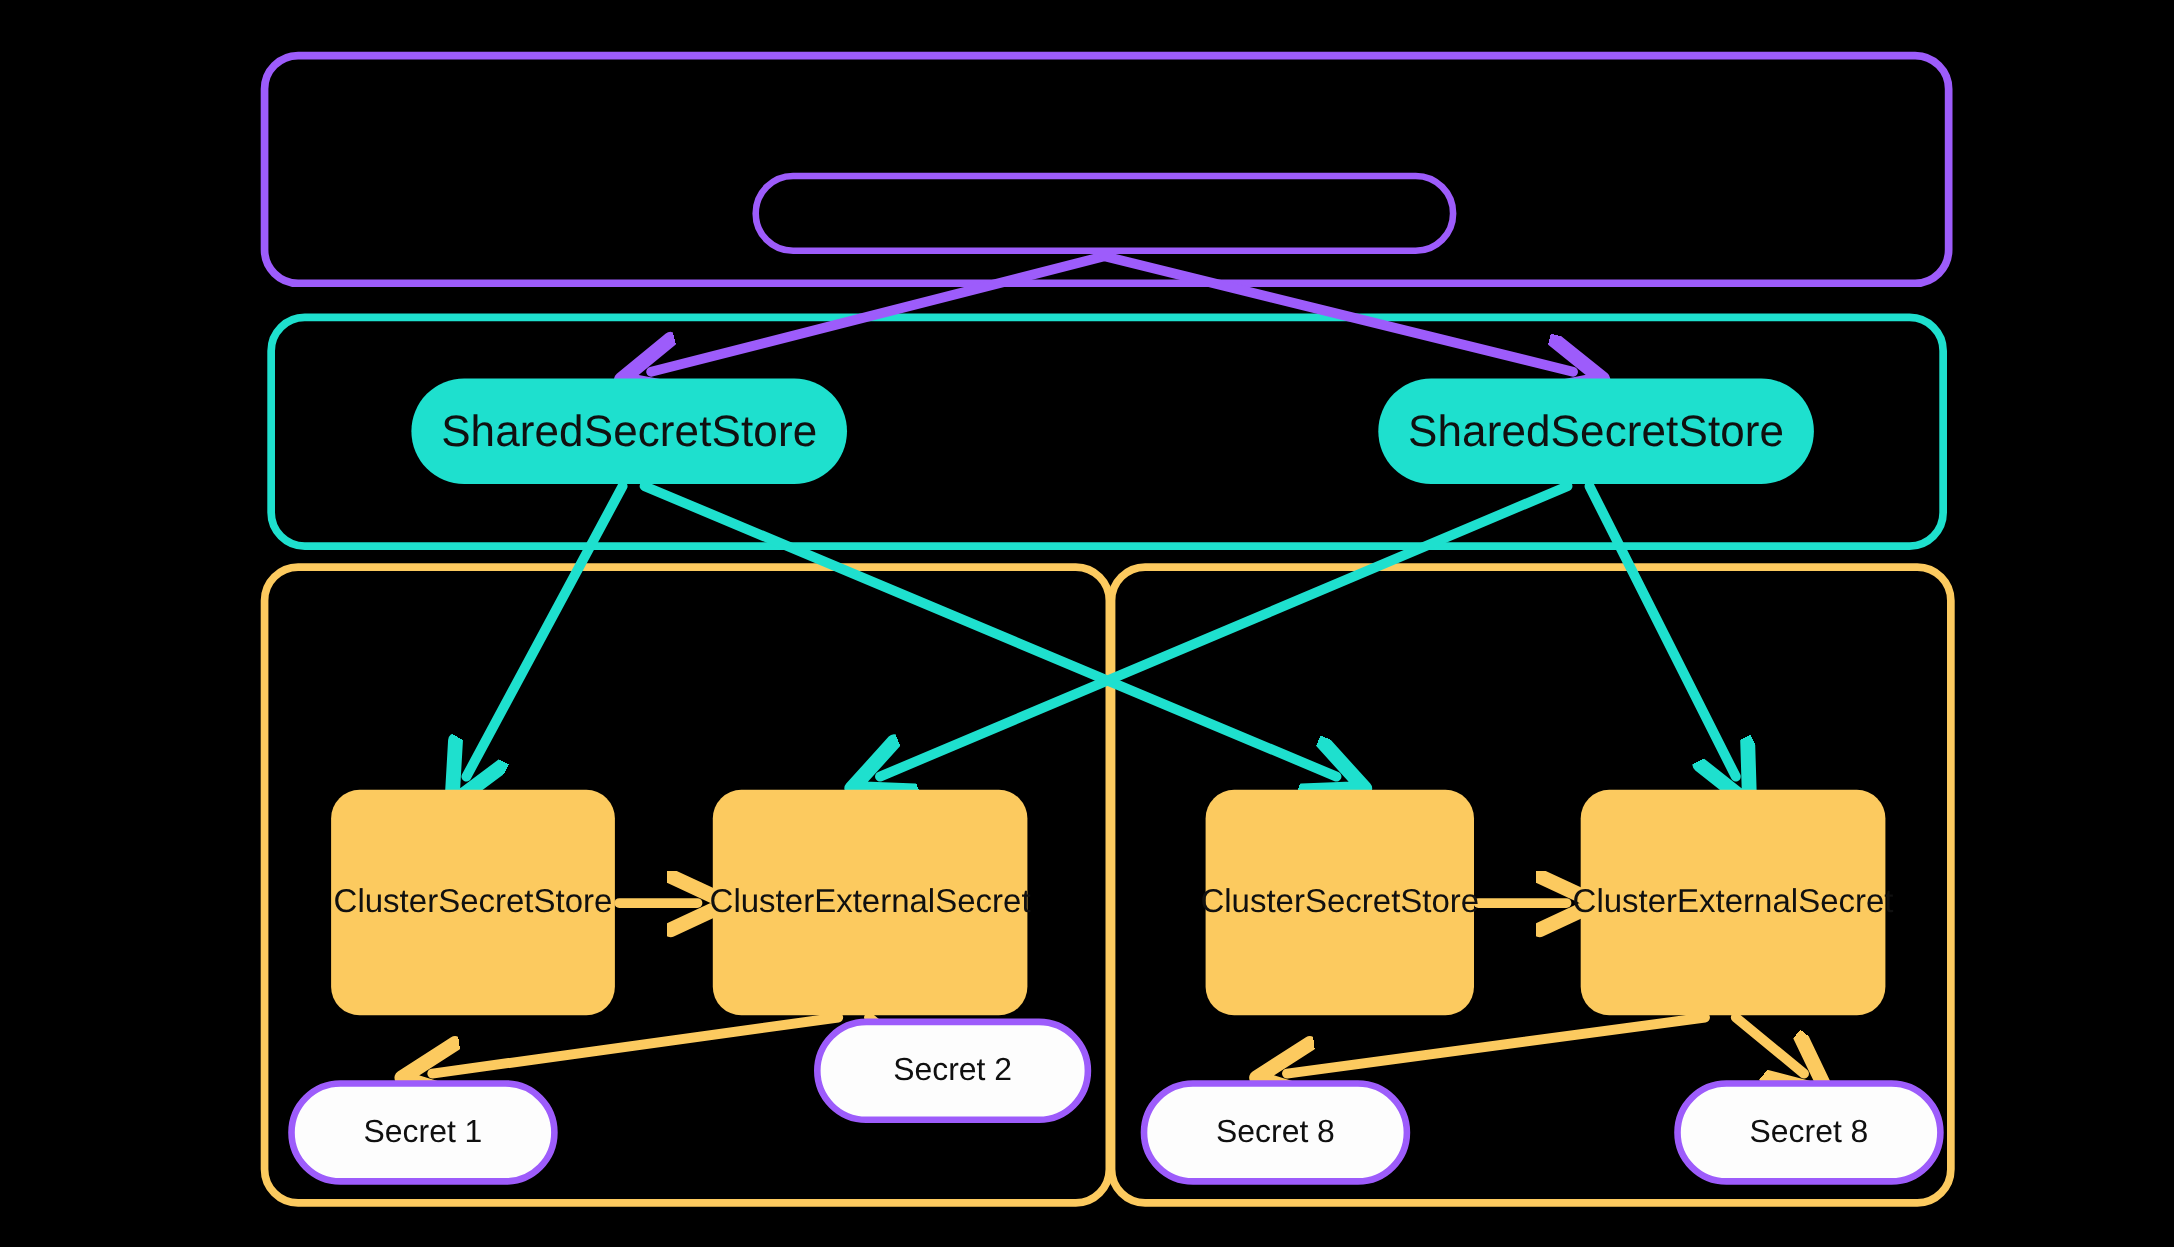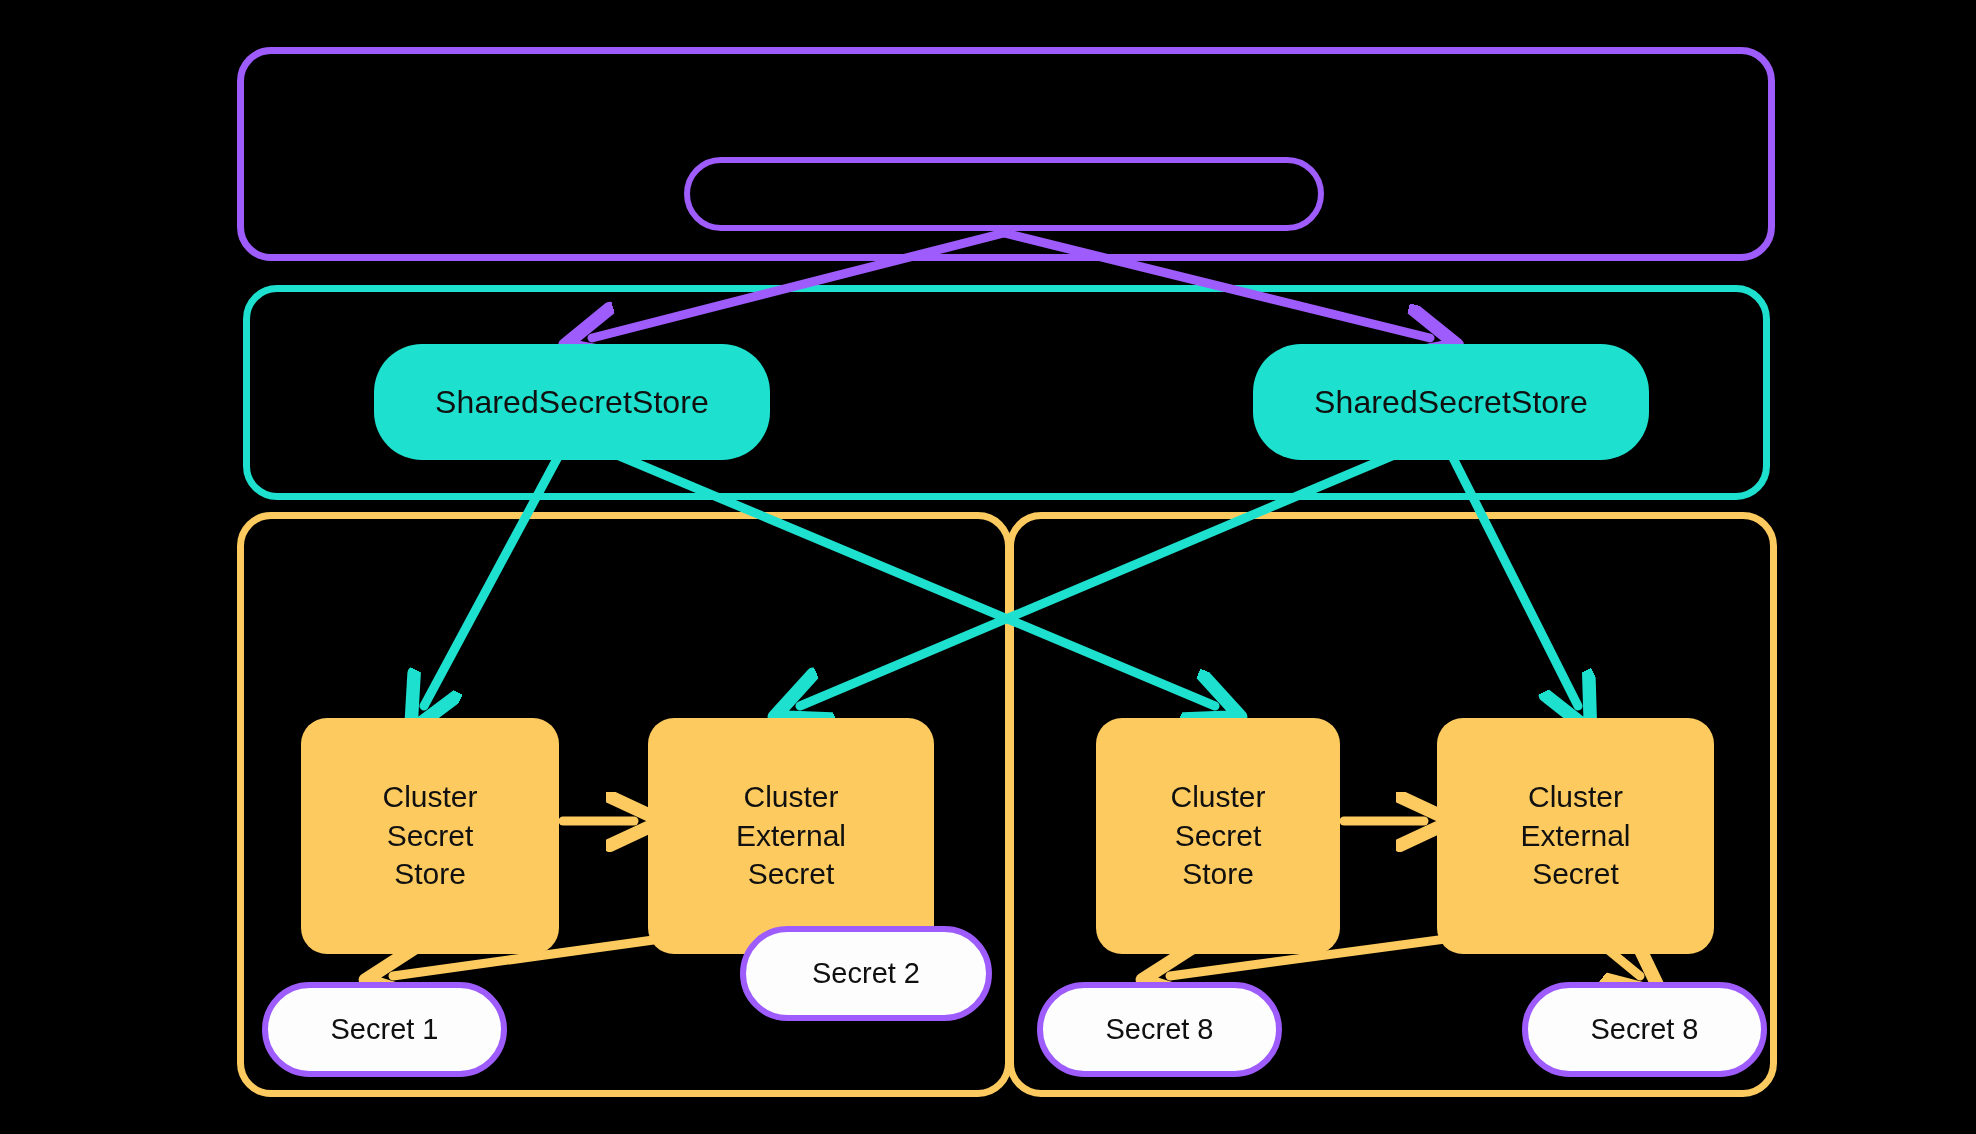--- a/index.html
+++ b/index.html
@@ -86,36 +86,35 @@
     width: 640px;
     height: 74px;
     border: 6px solid var(--c-purple);
     border-radius: 37px;
     background: #000000;
     font-size: 30px;
     color: #ffffff;
   }
 
   .node-shared {
-    height: 116px;
+    height: 96px;
     border-radius: 48px;
     background: var(--c-teal);
-    font-size: 32px;
+    font-size: 40px;
     letter-spacing: 0.1px;
   }
   .node-shared-left  { left: 374px;  top: 344px; width: 396px; }
   .node-shared-right { left: 1253px; top: 344px; width: 396px; }
 
   .node-yellow {
     border-radius: 26px;
     background: var(--c-yellow);
     font-size: 30px;
     line-height: 1.28;
-    height: 236px;
-    flex-direction: column;
+    height: 205px;
   }
   .node-yellow .ln { display: block; }
   .n-css-left  { left: 301px;  top: 718px; width: 258px; }
   .n-ces-left  { left: 648px;  top: 718px; width: 286px; }
   .n-css-right { left: 1096px; top: 718px; width: 244px; }
   .n-ces-right { left: 1437px; top: 718px; width: 277px; }
 
   .node-secret {
     height: 95px;
     border-radius: 48px;

